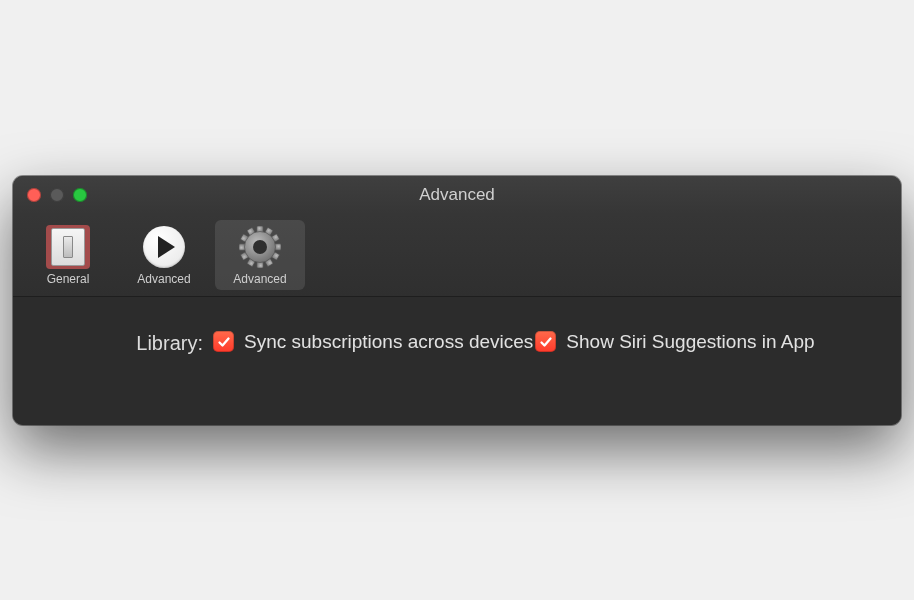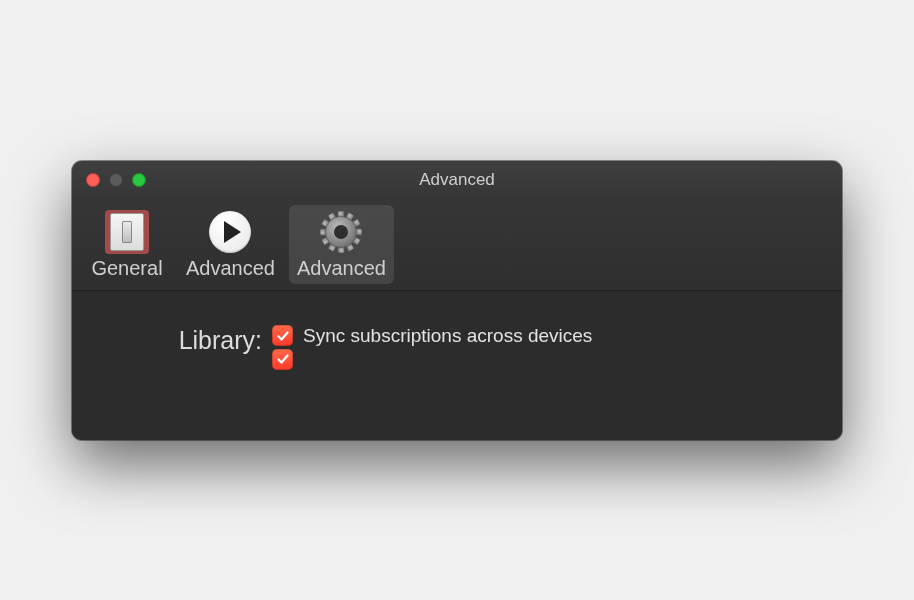--- a/index.html
+++ b/index.html
@@ -6,21 +6,21 @@
     body {
       width: 914px;
       height: 600px;
       background: #f0f0f0;
       font-family: -apple-system, "Helvetica Neue", Arial, sans-serif;
       display: flex;
       align-items: center;
       justify-content: center;
     }
     .window {
-      width: 770px;
+      width: 888px;
       background: #323232;
       border-radius: 10px;
       box-shadow: 0 25px 60px rgba(0,0,0,0.55), 0 0 0 1px rgba(0,0,0,0.4);
       overflow: hidden;
       color: #d9d9d9;
     }
     .titlebar {
       position: relative;
       height: 38px;
       display: flex;
@@ -67,42 +67,41 @@
     }
     .tb-item.active {
       background: rgba(255,255,255,0.10);
     }
     .tb-icon {
       width: 46px; height: 46px;
       display:flex; align-items:center; justify-content:center;
       margin-bottom: 2px;
     }
     .tb-label {
-      font-size: 20px;
+      font-size: 12px;
       color: #cfcfcf;
     }
     .content {
       padding: 34px 30px 70px 30px;
       background: #2c2c2c;
     }
     .row {
       display: flex;
       align-items: flex-start;
     }
     .field-label {
       width: 170px;
       text-align: right;
-      font-size: 25px;
+      font-size: 20px;
       padding-right: 10px;
       padding-top: 1px;
       color: #dcdcdc;
     }
     .options {
       display: flex;
-      flex-direction: column;
       gap: 2px;
     }
     .option {
       display: flex;
       align-items: center;
       gap: 10px;
       font-size: 19px;
       color: #e2e2e2;
     }
     .checkbox {
@@ -232,18 +231,19 @@
           <span>Sync subscriptions across devices</span>
         </label>
 
 
         <label class="option">
           <span class="checkbox">
             <svg width="14" height="14" viewBox="0 0 14 14">
               <path d="M2.5 7.5 L5.5 10.5 L11.5 3.5" stroke="#fff" stroke-width="2.3" fill="none" stroke-linecap="round" stroke-linejoin="round"></path>
             </svg>
           </span>
+          <span>Show Siri Suggestions in App</span>
         </label>
 
       </div>
     </div>
   </div>
 </div>
 
 </body></html>

